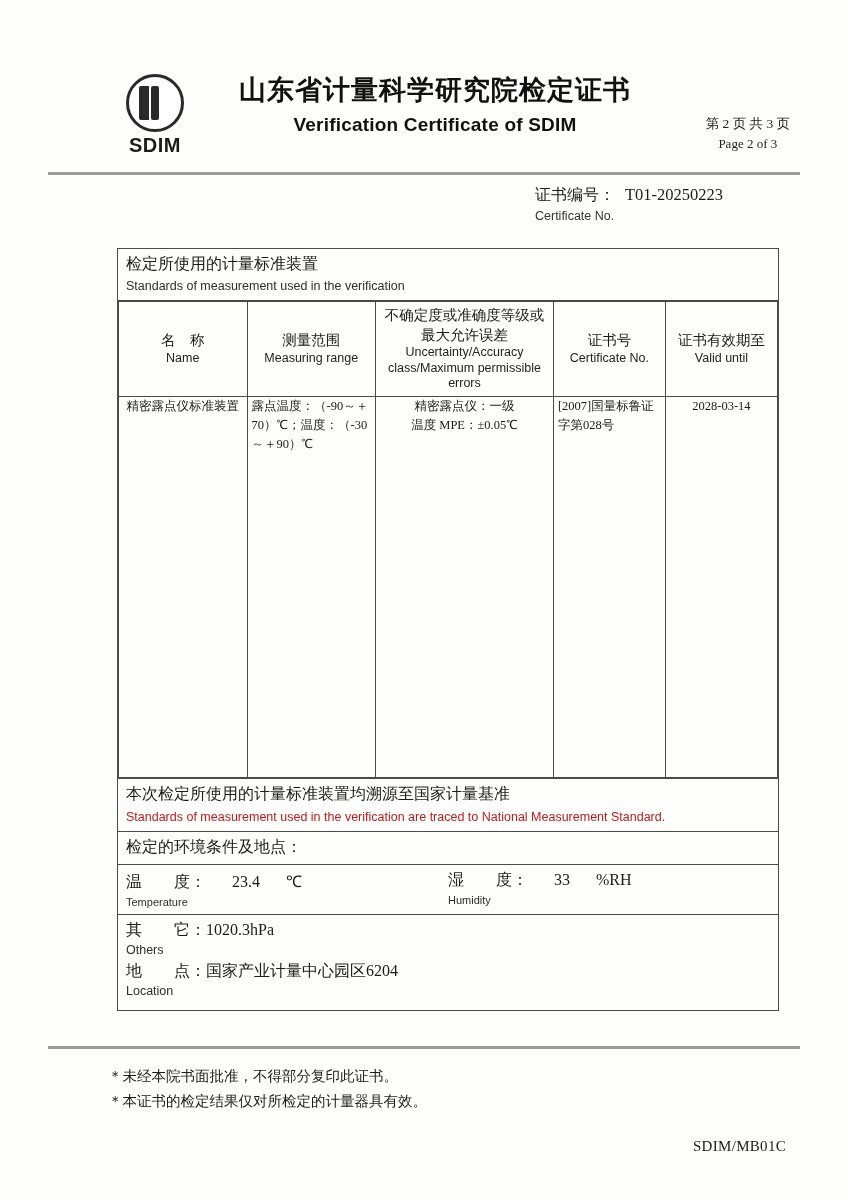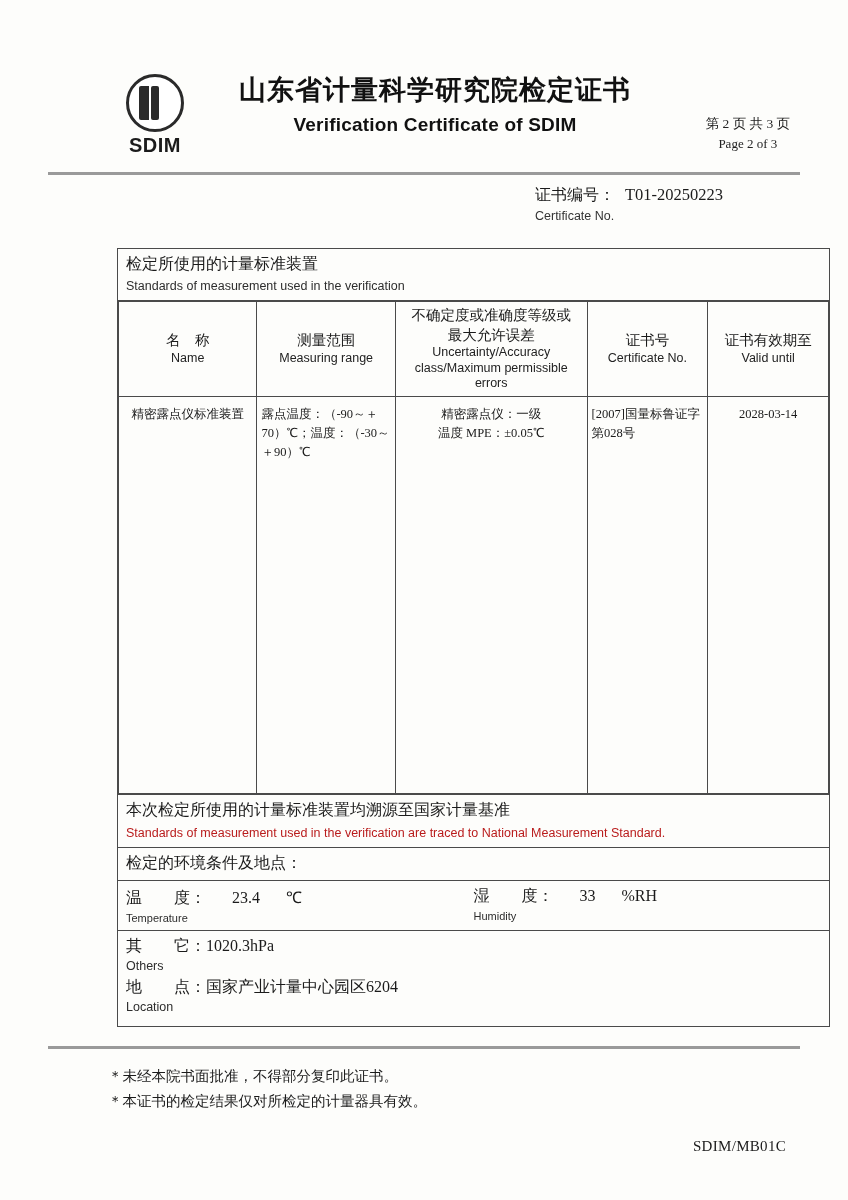--- a/index.html
+++ b/index.html
@@ -137,21 +137,21 @@
     font-size: 12.5px;
     color: #333;
     margin-top: 2px;
   }
 
   
   .table-wrap {
     position: absolute;
     left: 117px;
     top: 248px;
-    width: 713px;
+    width: 662px;
     border: 1px solid #4a4a4a;
     box-sizing: border-box;
   }
   .band {
     border-bottom: 1px solid #4a4a4a;
     padding: 5px 8px 6px 8px;
   }
   .band .cn {
     font-size: 16px;
     line-height: 1.3;
@@ -165,21 +165,21 @@
   }
 
   table.std {
     width: 100%;
     border-collapse: collapse;
     table-layout: fixed;
   }
   table.std td, table.std th {
     border: 1px solid #4a4a4a;
     vertical-align: top;
-    padding: 8px 4px;
+    padding: 0 4px;
   }
   table.std th {
     text-align: center;
     vertical-align: middle;
     font-weight: normal;
     padding: 4px 3px;
   }
   .th-cn { font-size: 14.5px; line-height: 1.35; }
   .th-en {
     font-family: "Liberation Sans", sans-serif;

